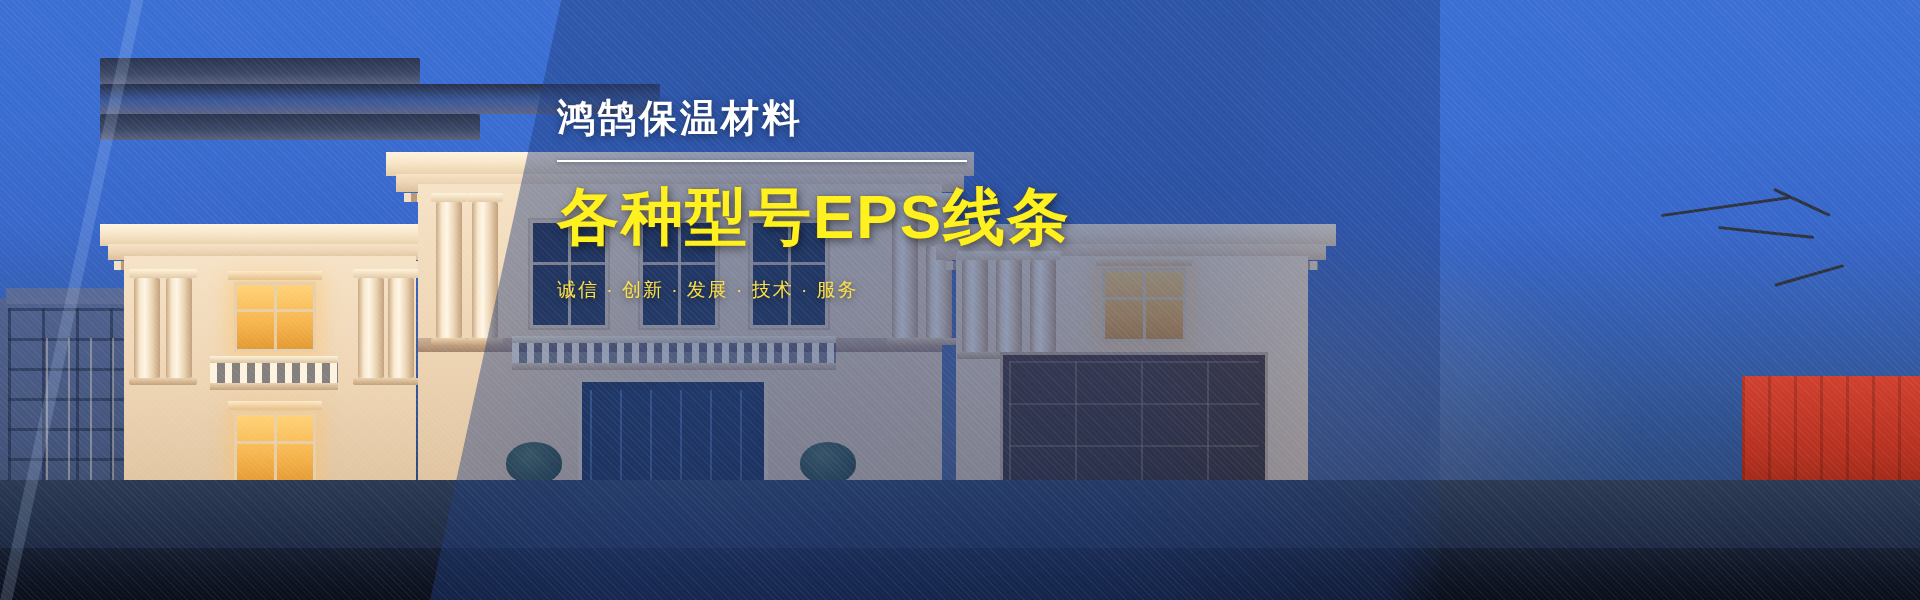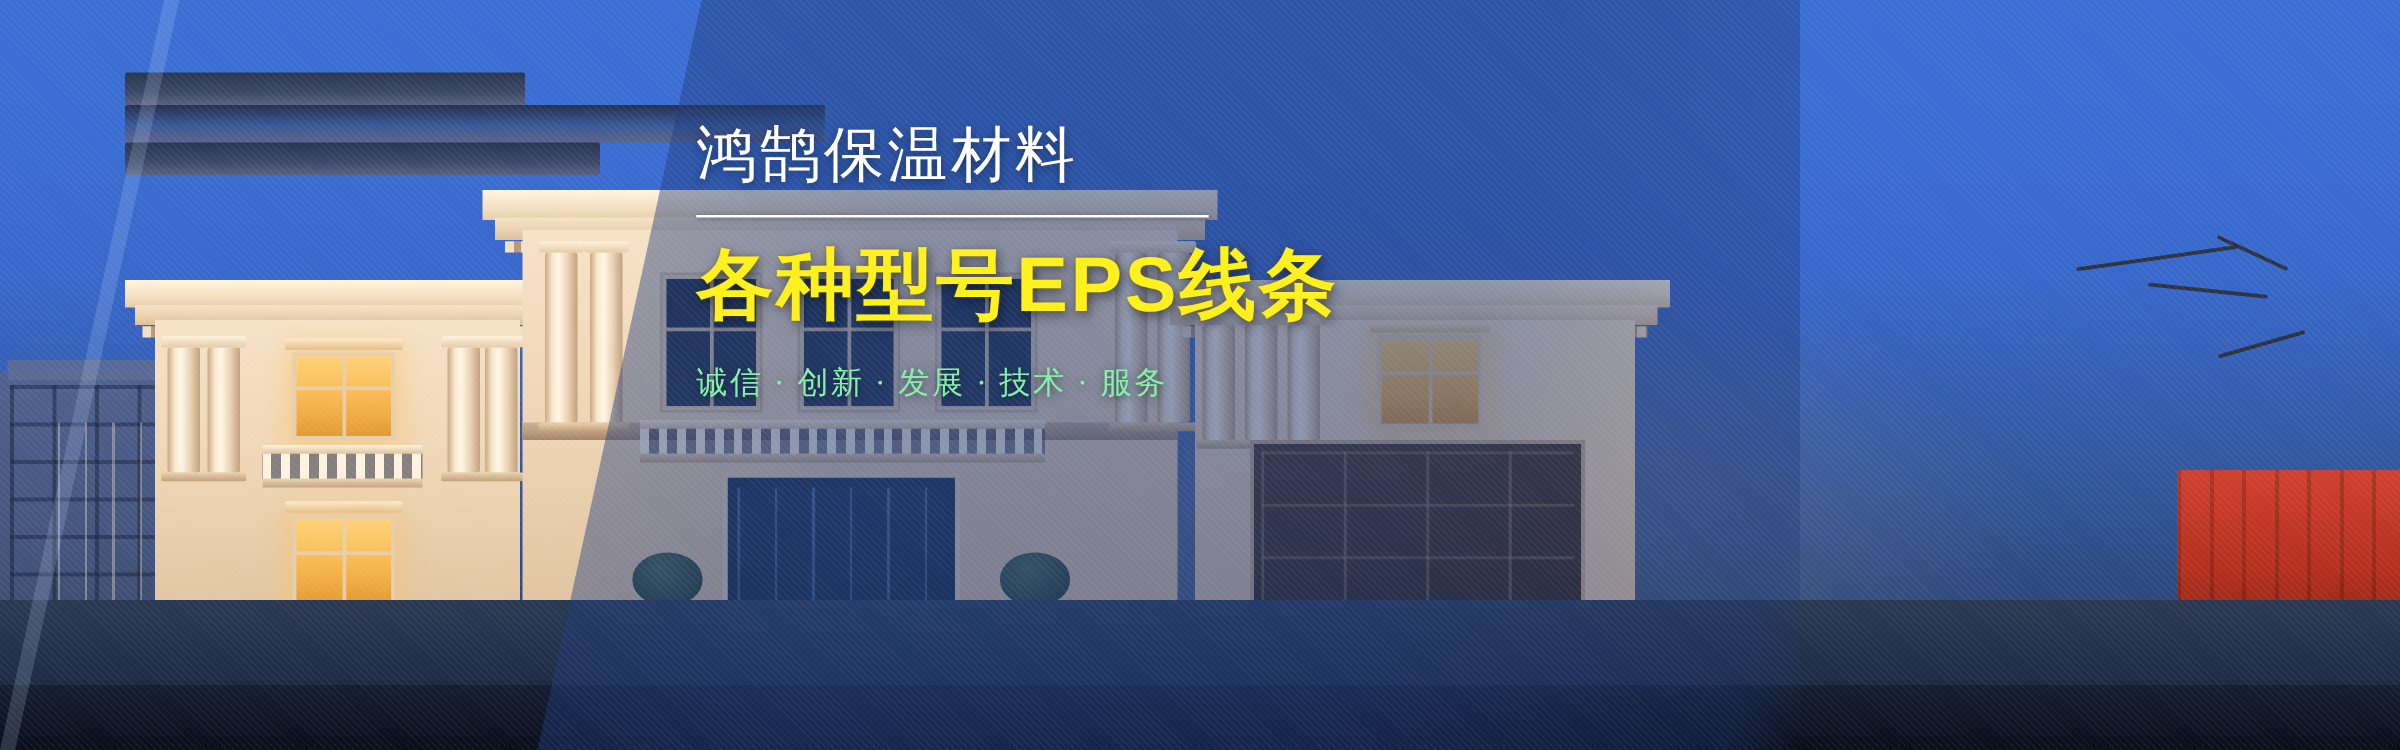--- a/index.html
+++ b/index.html
@@ -343,25 +343,25 @@
   }
 
   
   .copy {
     position: absolute;
     left: 557px;
     top: 96px;
     width: 800px;
   }
   .subtitle {
-    font-size: 48px;
+    font-size: 38px;
     line-height: 1.2;
     color: #ffffff;
     letter-spacing: 3px;
-    font-weight: 400;
+    font-weight: 700;
     text-shadow: 0 2px 8px rgba(0,0,0,0.45);
     white-space: nowrap;
   }
   .divider {
     margin-top: 18px;
     width: 410px;
     height: 2px;
     background: #ffffff;
     box-shadow: 0 1px 4px rgba(0,0,0,0.4);
   }
@@ -372,26 +372,25 @@
     font-weight: bold;
     color: #fff01f;
     letter-spacing: 2px;
     white-space: nowrap;
     text-shadow:
        0 0 2px rgba(120,90,0,0.55),
        2px 3px 9px rgba(0,0,0,0.50);
   }
   .tagline {
     margin-top: 26px;
-    font-size: 25px;
-    color: #86efac;
+    font-size: 19px;
+    color: #fde047;
     letter-spacing: 2px;
     white-space: nowrap;
     text-shadow: 0 2px 7px rgba(0,0,0,0.5);
-    font-family: Liberation Serif, serif;
   }
 </style>
 </head>
 <body>
 
 <div class="banner">
 
   <div class="sky"></div>
   <div class="sky-glow"></div>
 

